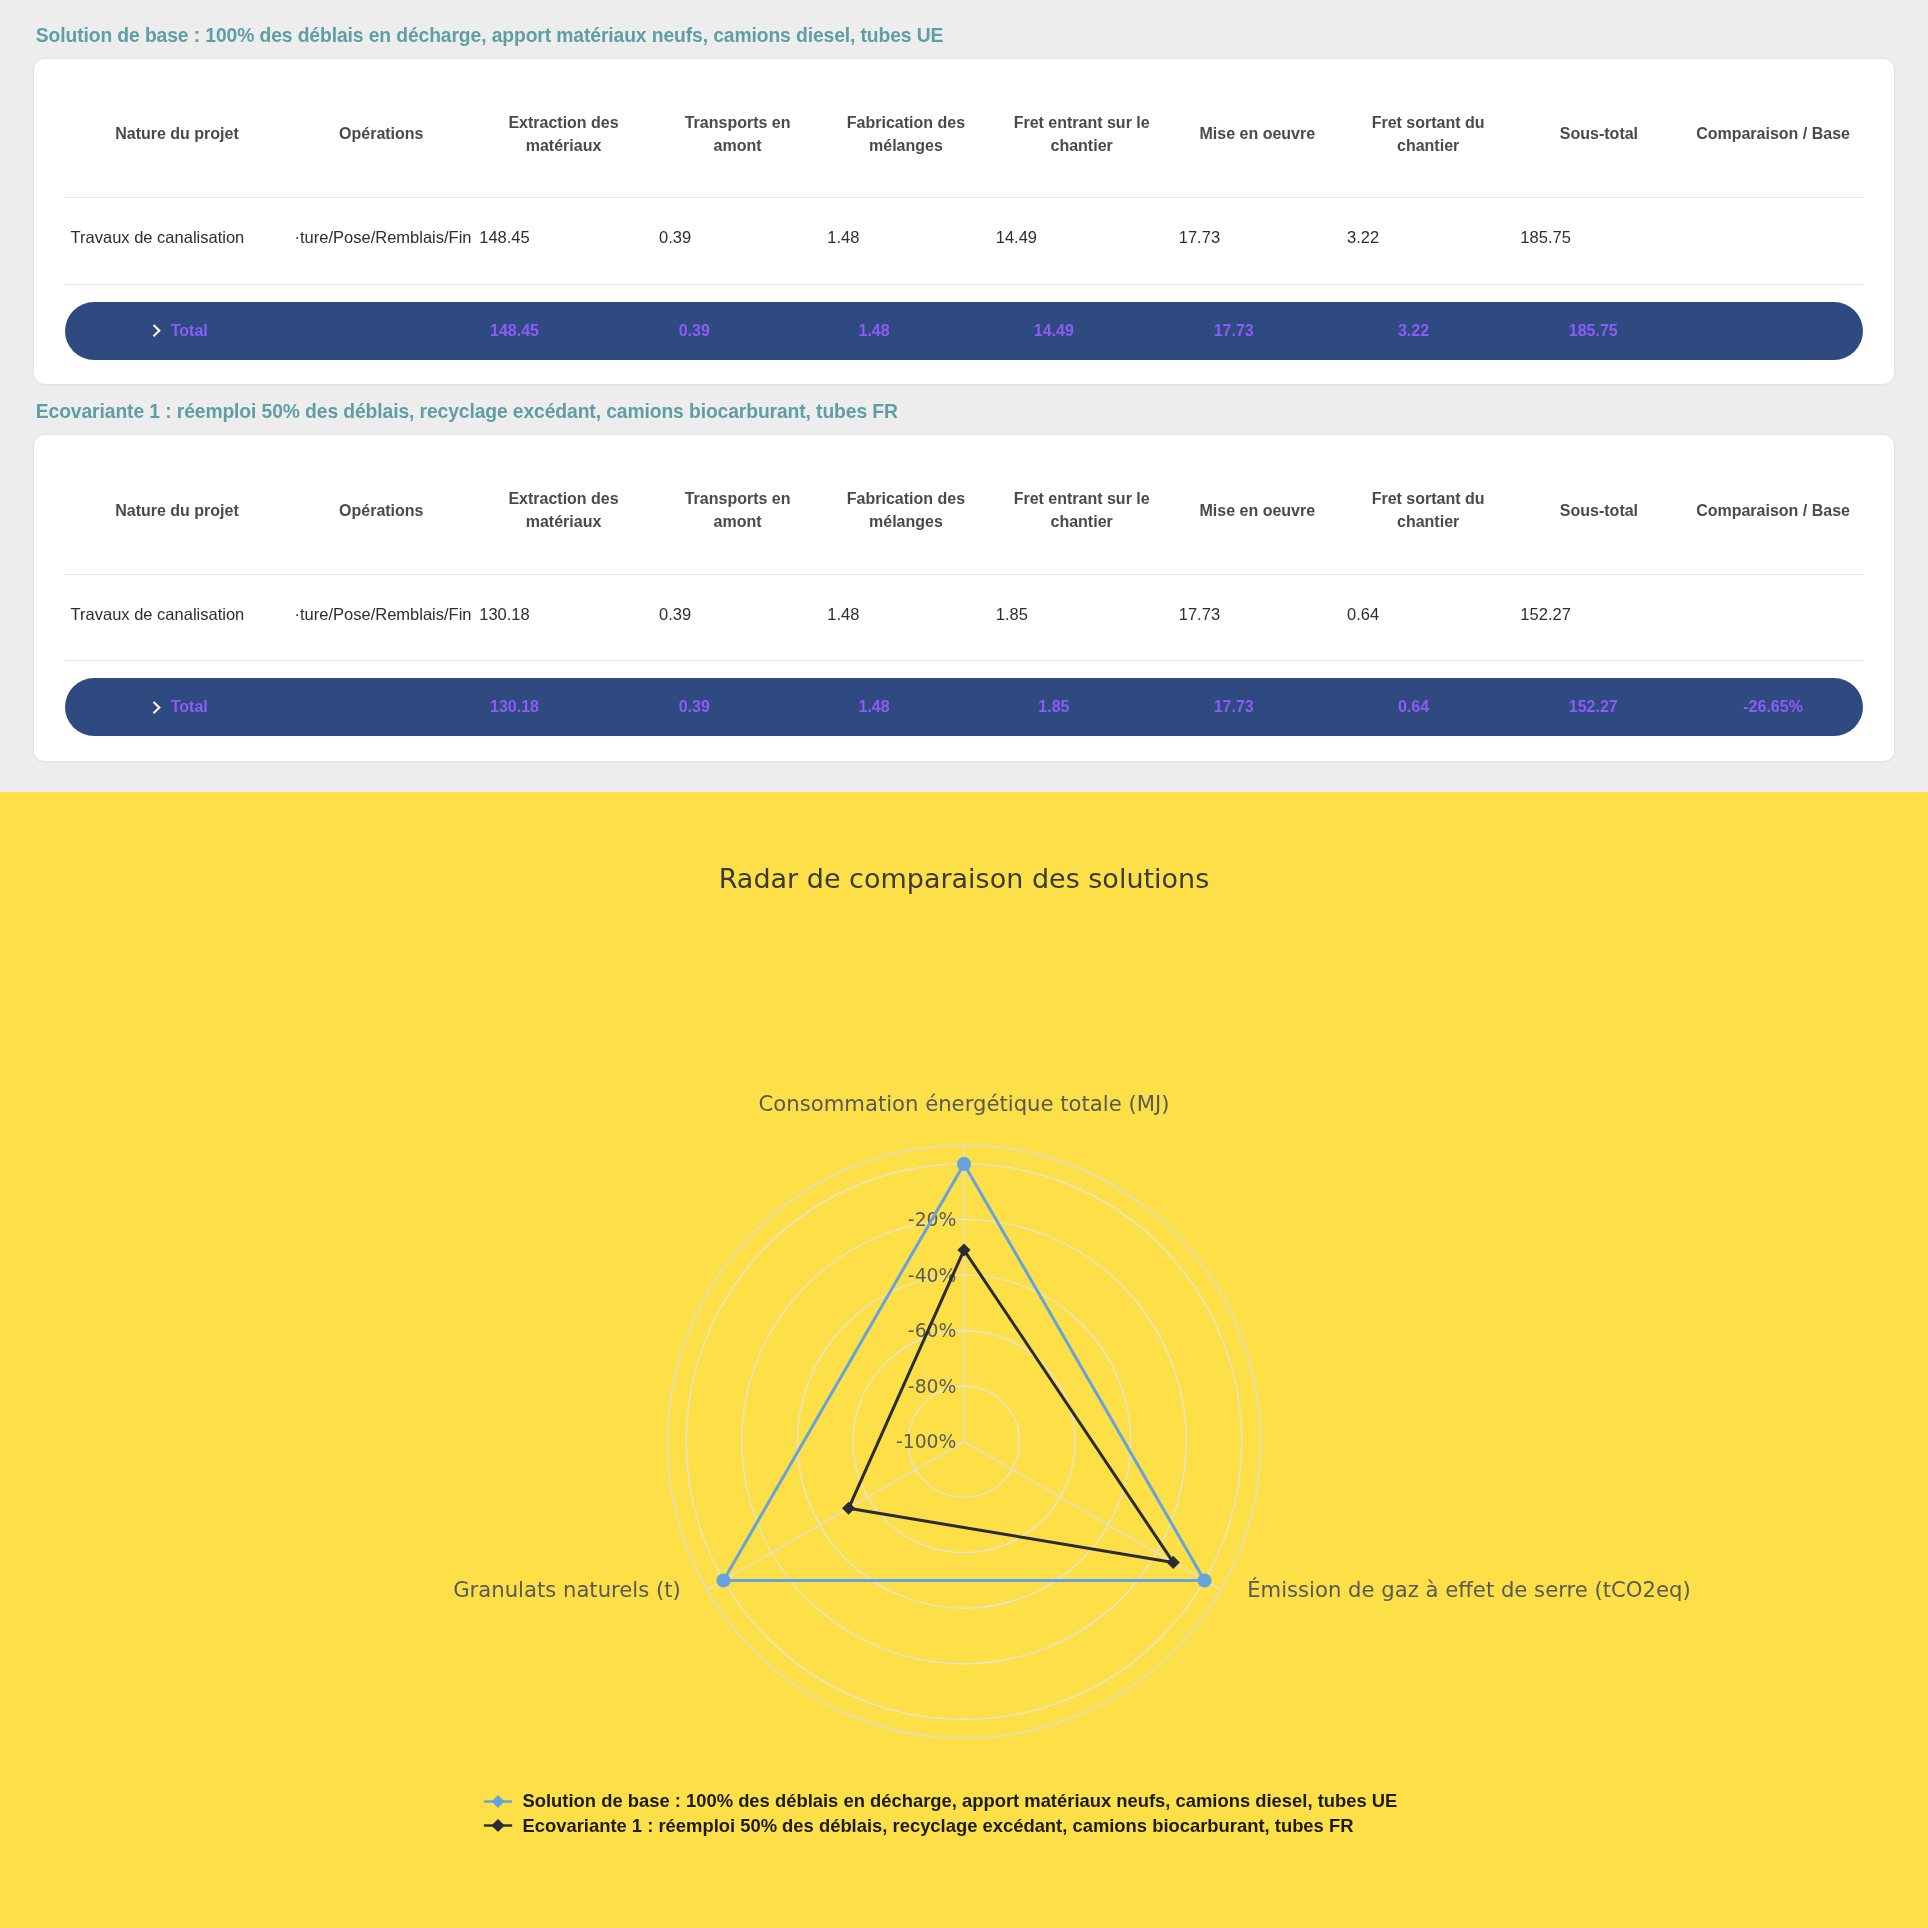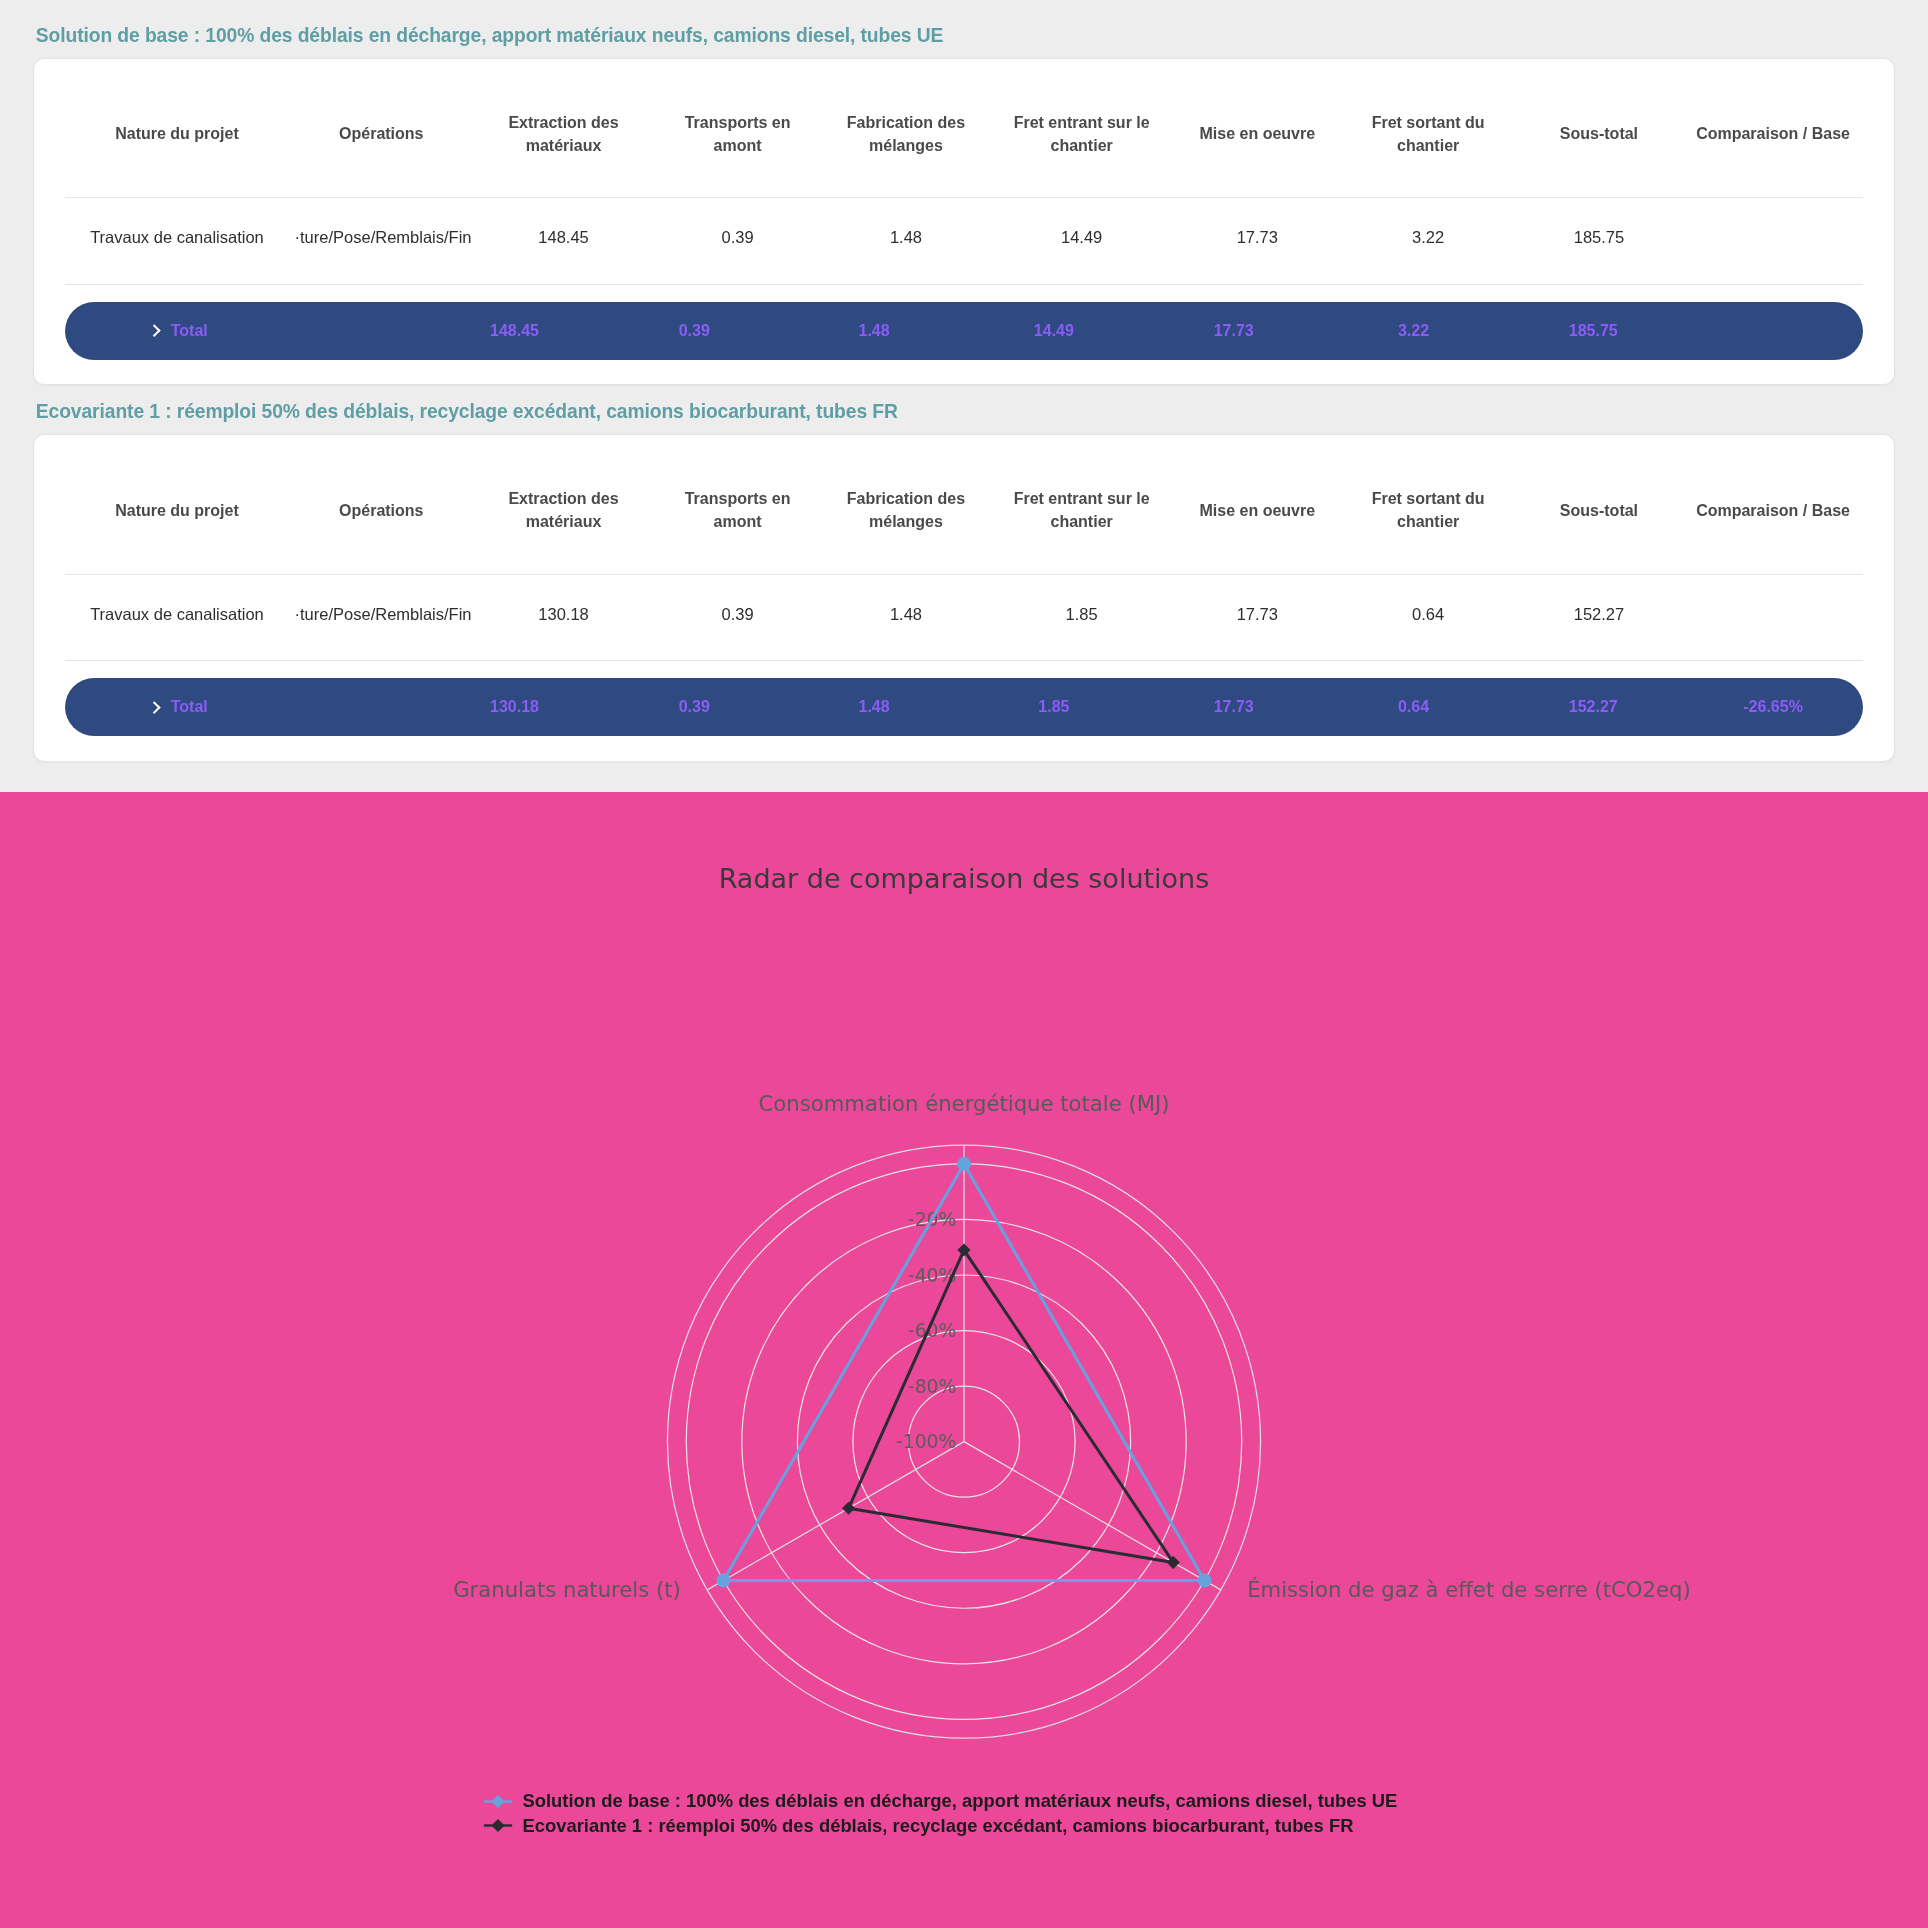--- a/index.html
+++ b/index.html
@@ -60,21 +60,20 @@
     text-align: center;
     vertical-align: middle;
     padding: 38px 5.6px 40px 5.6px;
     line-height: 1.42;
     border-bottom: 0.9px solid #e6e6e6;
   }
   table.eco td {
     font-size: 16.5px;
     font-weight: 400;
     color: #2e2e2e;
-    text-align: center;
     vertical-align: middle;
     padding: 28px 5.6px 34px 5.6px;
     line-height: 1.42;
     border-bottom: 0.9px solid #e6e6e6;
   }
   
   table.eco col.c0 { width: 13.7%; }
   table.eco col.c1 { width: 11.3%; }
   table.eco col.c2 { width: 11.0%; }
   table.eco col.c3 { width: 10.3%; }
@@ -131,21 +130,21 @@
     position: relative;
     top: -0.9px;
   }
 
   
   .chart-region {
     position: absolute;
     left: 0; top: 792px;
     width: 1928px;
     height: 1137px;
-    background: #ec4899;
+    background: #fde047;
   }
   .chart-title {
     position: absolute;
     left: 0; top: 71px;
     width: 1928px;
     text-align: center;
     font-family: "DejaVu Sans", sans-serif;
     font-size: 27px;
     color: #3a3a3a;
     font-weight: 400;

